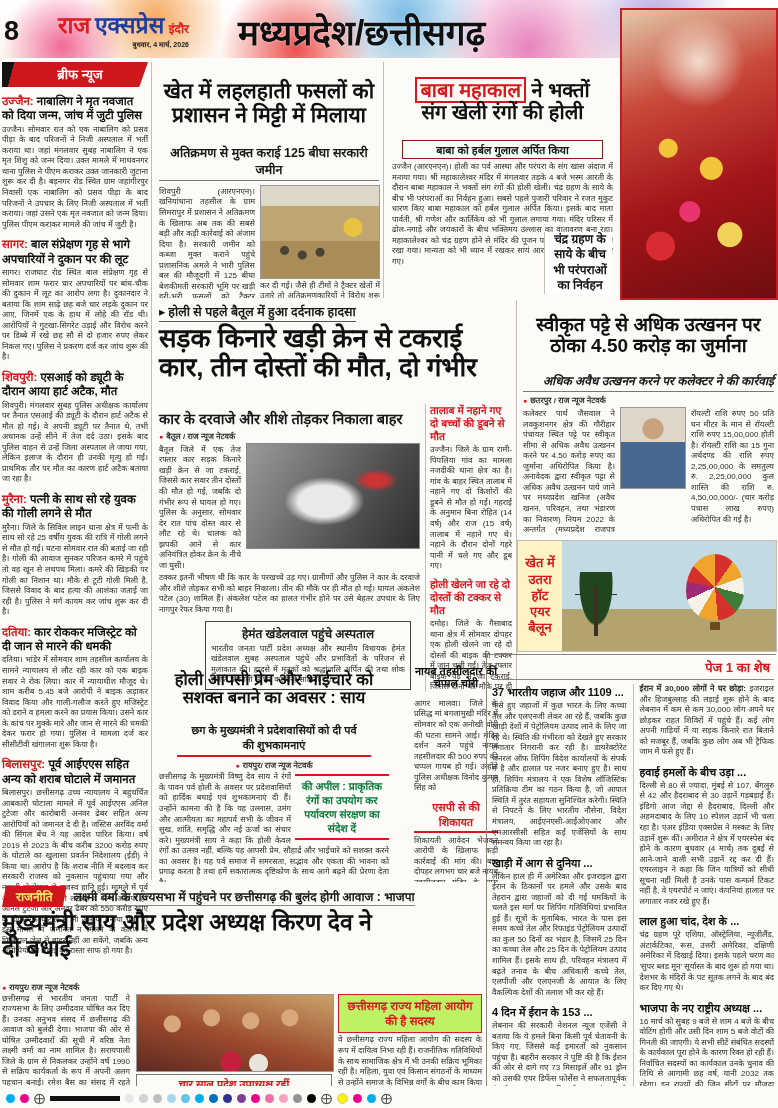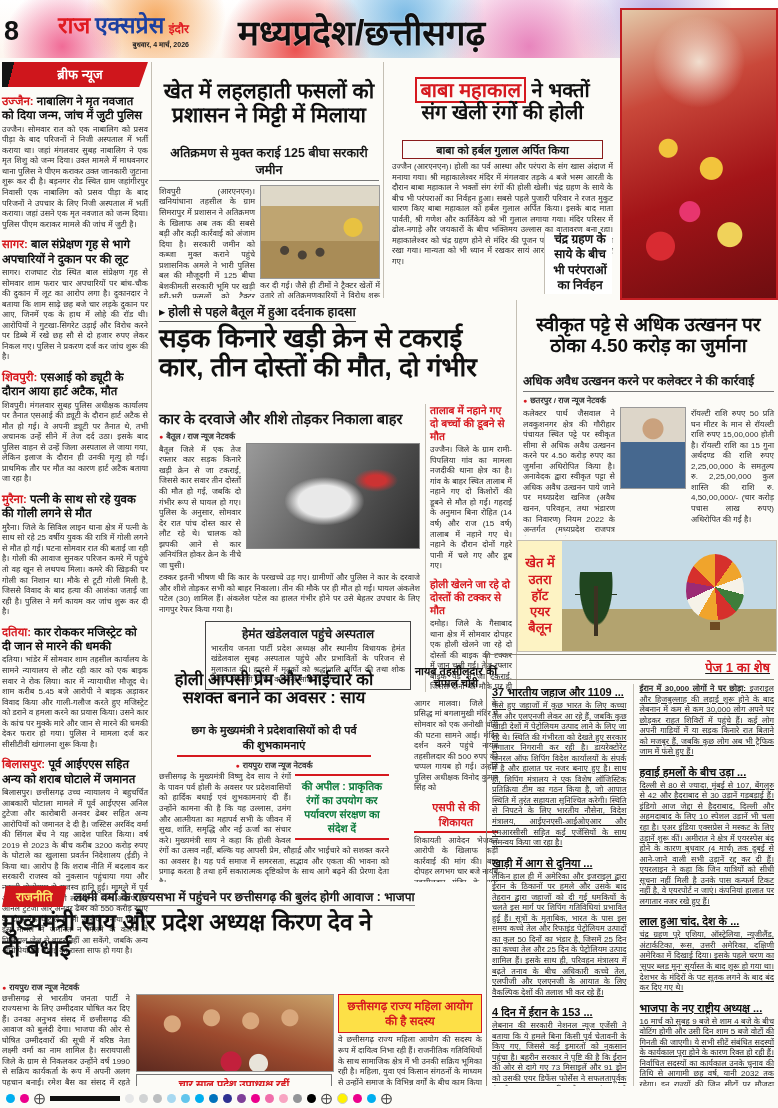--- a/index.html
+++ b/index.html
@@ -93,51 +93,51 @@
   .crane .hl{font-size:26px;margin-top:2px;}
   .crane .subhl{font-size:14.5px;display:block;margin-top:4px;}
   .crane-main{width:266px;}
   .pondcol{width:84px;border-left:1px solid #c4bfb4;padding-left:4px;box-sizing:content-box;}
   .red-head{color:#d6191f;font-size:10.5px;font-weight:bold;line-height:1.25;}
   .boxed{border:1px solid #444;padding:3px 5px;margin:5px 0 0 46px;width:206px;box-sizing:border-box;}
   .boxed .t{font-size:12px;font-weight:bold;text-align:center;border:1px solid #999;border-width:0 0 0 0;}
   
   .mining{left:520px;top:298px;width:257px;height:238px;padding:0 3px;box-sizing:border-box;overflow:hidden;position:absolute;}
   .mining .hl{font-size:19px;text-align:center;}
-  .mining .subhl{display:block;font-size:12px;text-align:left;border-bottom:1px solid #777;padding-bottom:2px;margin-top:2px;}
+  .mining .subhl{display:block;font-size:12px;text-align:right;border-bottom:1px solid #777;padding-bottom:2px;margin-top:2px;font-style:italic;}
   
   .balloonunit{left:517px;top:540px;width:260px;height:112px;display:flex;border:1px solid #c4bfb4;box-sizing:border-box;}
   .balloon-cap{width:44px;background:#fdf3c4;color:#d6191f;font-weight:bold;font-size:13px;line-height:1.25;
       display:flex;align-items:center;justify-content:center;text-align:center;padding:2px;box-sizing:border-box;}
   
   .sai{left:155px;top:656px;width:238px;height:226px;padding:0 4px;box-sizing:border-box;overflow:hidden;position:absolute;}
   .sai .hl{font-size:16.5px;text-align:center;}
   .sai .subhl{display:block;font-size:11px;text-align:center;border-bottom:2px solid #d6191f;padding:2px 8px 3px;margin:2px 18px 0;}
   .pull-green{float:right;width:92px;margin:2px 0 2px 4px;color:#0c7a3c;font-weight:bold;font-size:10.5px;
       text-align:center;border-top:2px solid #d6191f;border-bottom:2px solid #d6191f;padding:3px 1px;}
   
   .slipper{left:414px;top:656px;width:84px;height:226px;overflow:hidden;position:absolute;}
   .slipper .hl{font-size:11px;text-align:center;}
   .pull-red{color:#d6191f;font-weight:bold;font-size:11px;text-align:center;border-bottom:2px solid #d6191f;padding:2px 0;margin:3px 0;}
   
   .p1rest{left:486px;top:654px;width:290px;height:432px;border-left:1px solid #8a8578;border-top:1px solid #8a8578;
-      padding:2px 2px 0 5px;box-sizing:border-box;overflow:hidden;position:absolute;text-decoration:underline;}
+      padding:2px 2px 0 5px;box-sizing:border-box;overflow:hidden;position:absolute;}
   .p1head{color:#d6191f;font-weight:bold;font-size:13px;text-align:right;border-bottom:1px solid #8a8578;padding:1px 4px 3px 0;}
   .p1cols{display:flex;gap:6px;margin-top:4px;}
   .p1col{flex:1;min-width:0;}
   .p1col + .p1col{border-left:1px solid #c4bfb4;padding-left:6px;}
   .p1t{font-size:11px;font-weight:bold;margin-top:6px;color:#101010;}
   
   .politics{left:2px;top:886px;width:480px;height:200px;overflow:hidden;position:absolute;}
   .pol-bannerrow{display:flex;align-items:center;gap:7px;}
   .pol-banner{background:#cf161c;color:#ffe86a;font-weight:bold;font-size:12px;padding:2px 14px;
       clip-path:polygon(6% 0,100% 0,94% 100%,0 100%);}
   .pol-kicker{font-size:12px;font-weight:bold;border-bottom:1px solid #888;}
   .politics .hl{font-size:23px;margin-top:3px;width:392px;}
-  .member-box{border:1px solid #d6191f;background:#fde047;color:#d6191f;font-weight:bold;font-size:11.5px;
+  .member-box{border:1px solid #d6191f;background:#bef264;color:#d6191f;font-weight:bold;font-size:11.5px;
       text-align:center;padding:4px 6px;line-height:1.3;}
   .cap-box{border:1px solid #777;color:#d6191f;font-weight:bold;font-size:11px;text-align:center;padding:1px 0;margin-top:2px;}
   
   .printbar{left:0;top:1090px;width:778px;height:16px;display:flex;align-items:center;gap:5px;padding:0 6px;box-sizing:border-box;}
   .dot{width:9px;height:9px;border-radius:50%;display:inline-block;}
   .reg{font-size:11px;color:#444;}
   .bar{height:5px;background:#111;width:70px;}
 </style>
 </head>
 <body>

